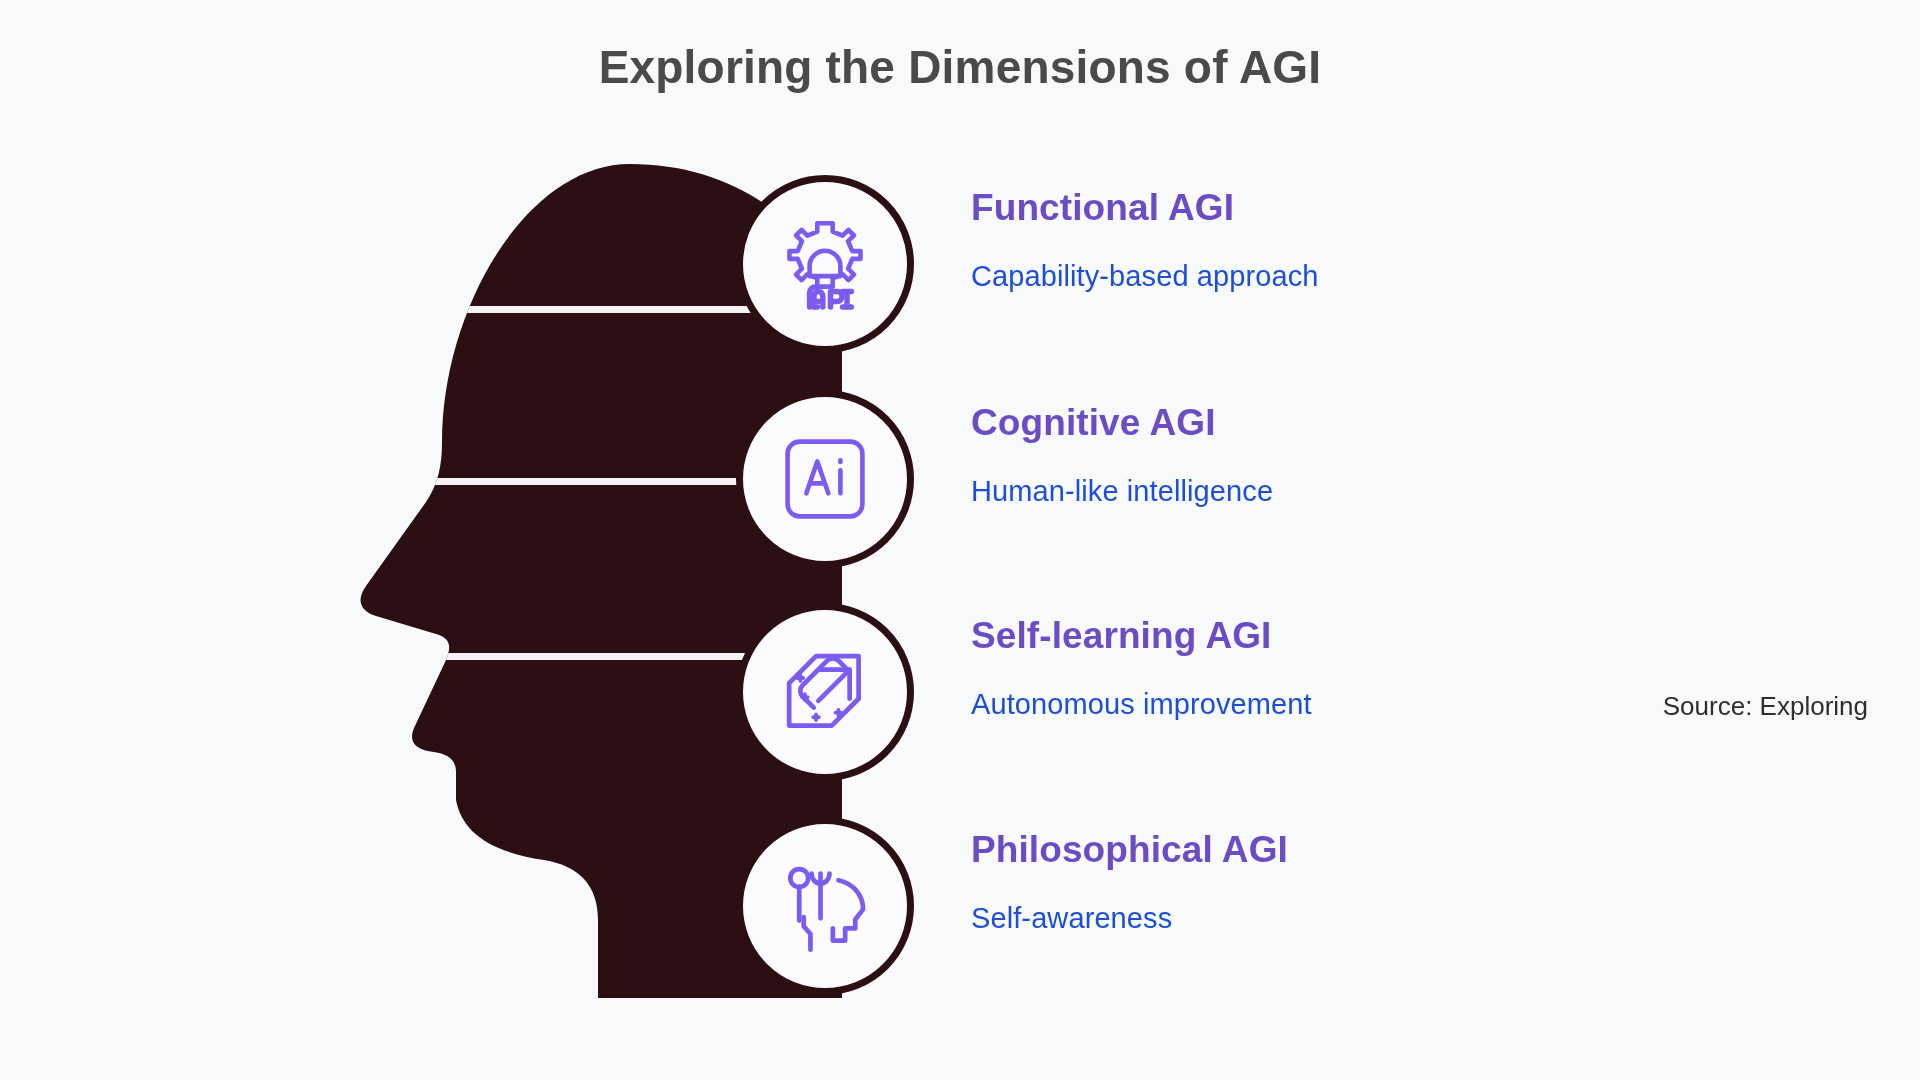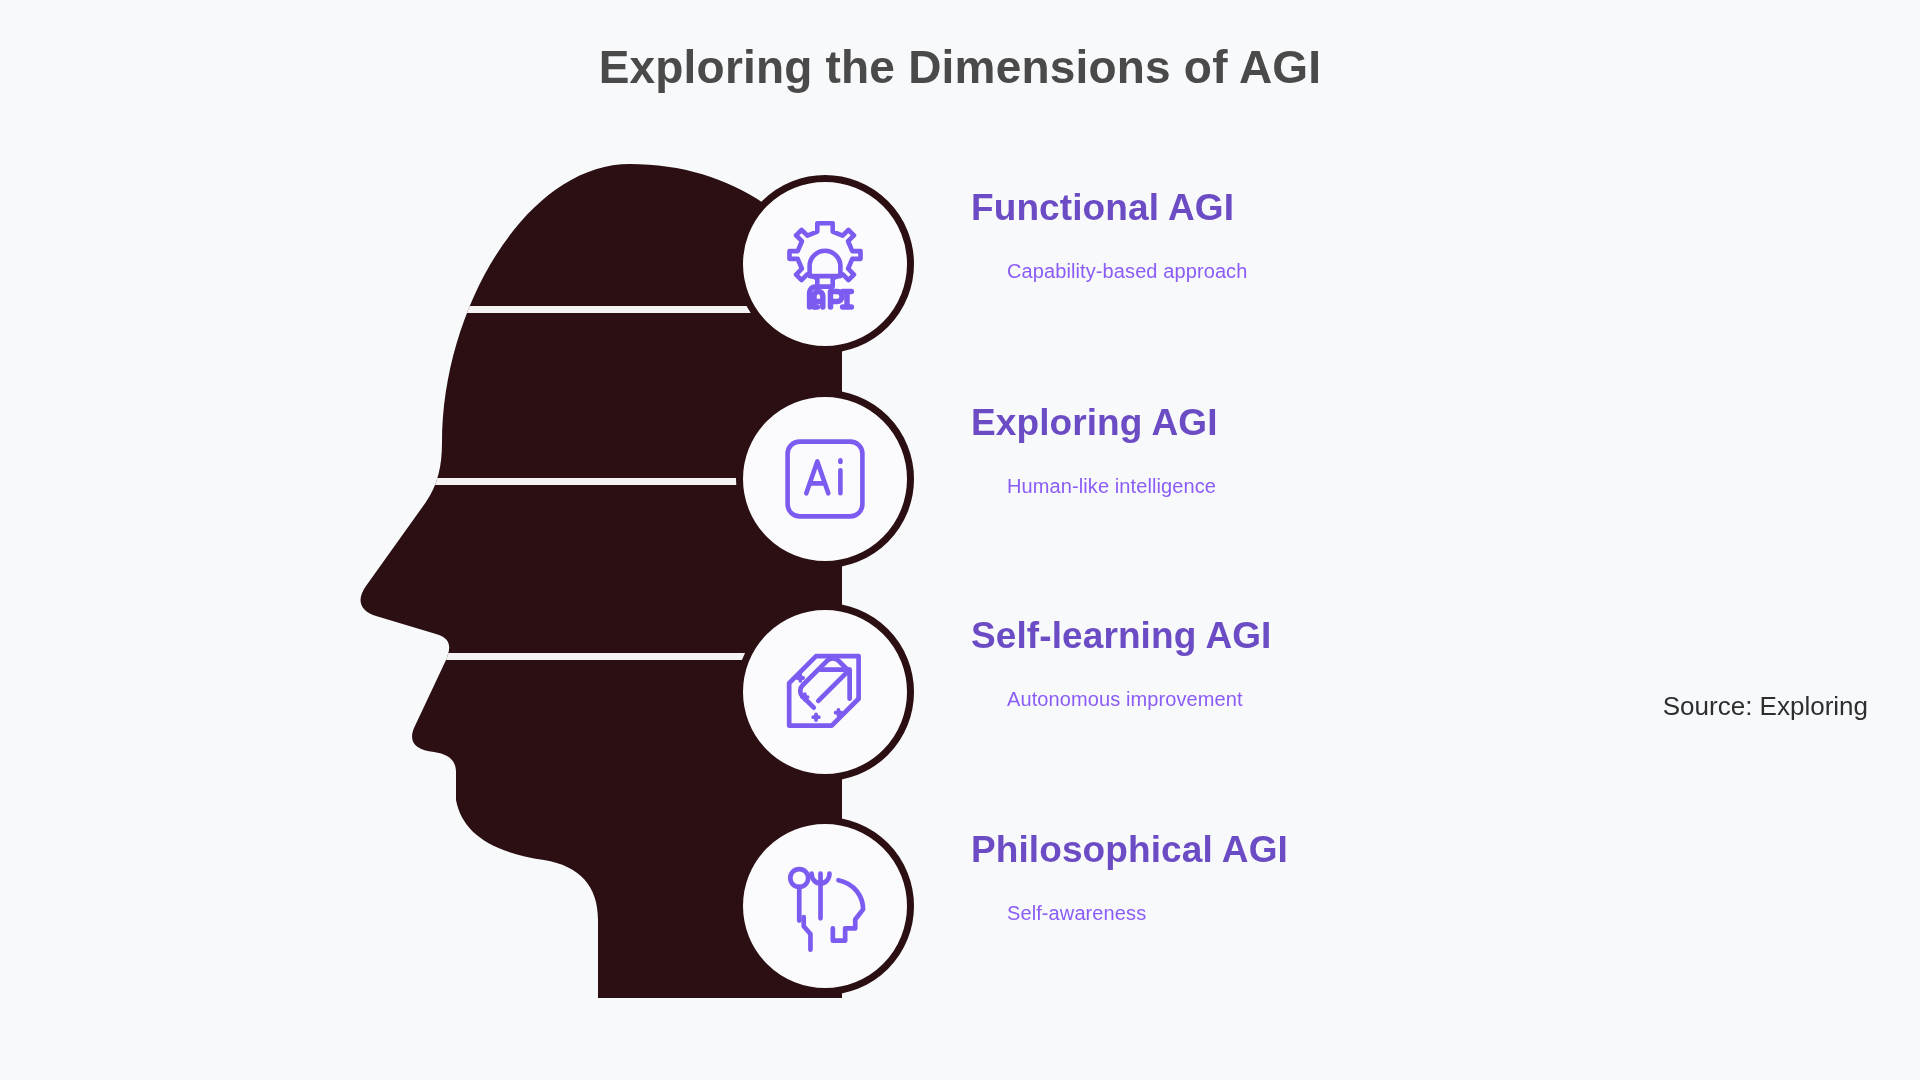--- a/index.html
+++ b/index.html
@@ -72,26 +72,25 @@
   .row-heading {
     font-size:37px;
     font-weight:700;
     color:#6b4cc4;
     letter-spacing:0.1px;
     line-height:1.15;
     white-space:nowrap;
   }
   .row-sub {
     margin-top:30px;
-    font-size:20px;
+    font-size:29px;
     font-weight:400;
-    color:#8b5cf6;
+    color:#1d4ed8;
     letter-spacing:0.1px;
     white-space:nowrap;
-    margin-left:36px;
   }
 
   
   #source {
     position:absolute;
     right:52px;
     bottom:66px;
     font-size:26px;
     color:#2e2e2e;
     white-space:nowrap;
@@ -160,21 +159,21 @@
 
   <div class="row row-1">
     <div class="badge">
       <svg width="110" height="110" viewBox="0 0 100 100" fill="none" stroke="#7c5cf0" stroke-width="4.2" stroke-linecap="round" stroke-linejoin="round">
         <rect x="16" y="16" width="68" height="68" rx="11"></rect>
         <path d="M33 63 L43 34 L53 63 M36.5 54 h13"></path>
         <path d="M64 42 v21 M64 33 v1.5"></path>
       </svg>
     </div>
     <div class="row-text">
-      <div class="row-heading">Exploring AGI</div>
+      <div class="row-heading">Cognitive AGI</div>
       <div class="row-sub">Human-like intelligence</div>
     </div>
   </div>
 
   <div class="row row-3">
     <div class="badge">
       <svg width="112" height="112" viewBox="0 0 100 100" fill="none" stroke="#7c5cf0" stroke-width="4.2" stroke-linecap="round" stroke-linejoin="round">
         <circle cx="27" cy="25" r="8"></circle>
         <path d="M27 33 v30"></path>
         <path d="M46 21 v40 M38 21 a8 9 0 0 0 16 0"></path>

